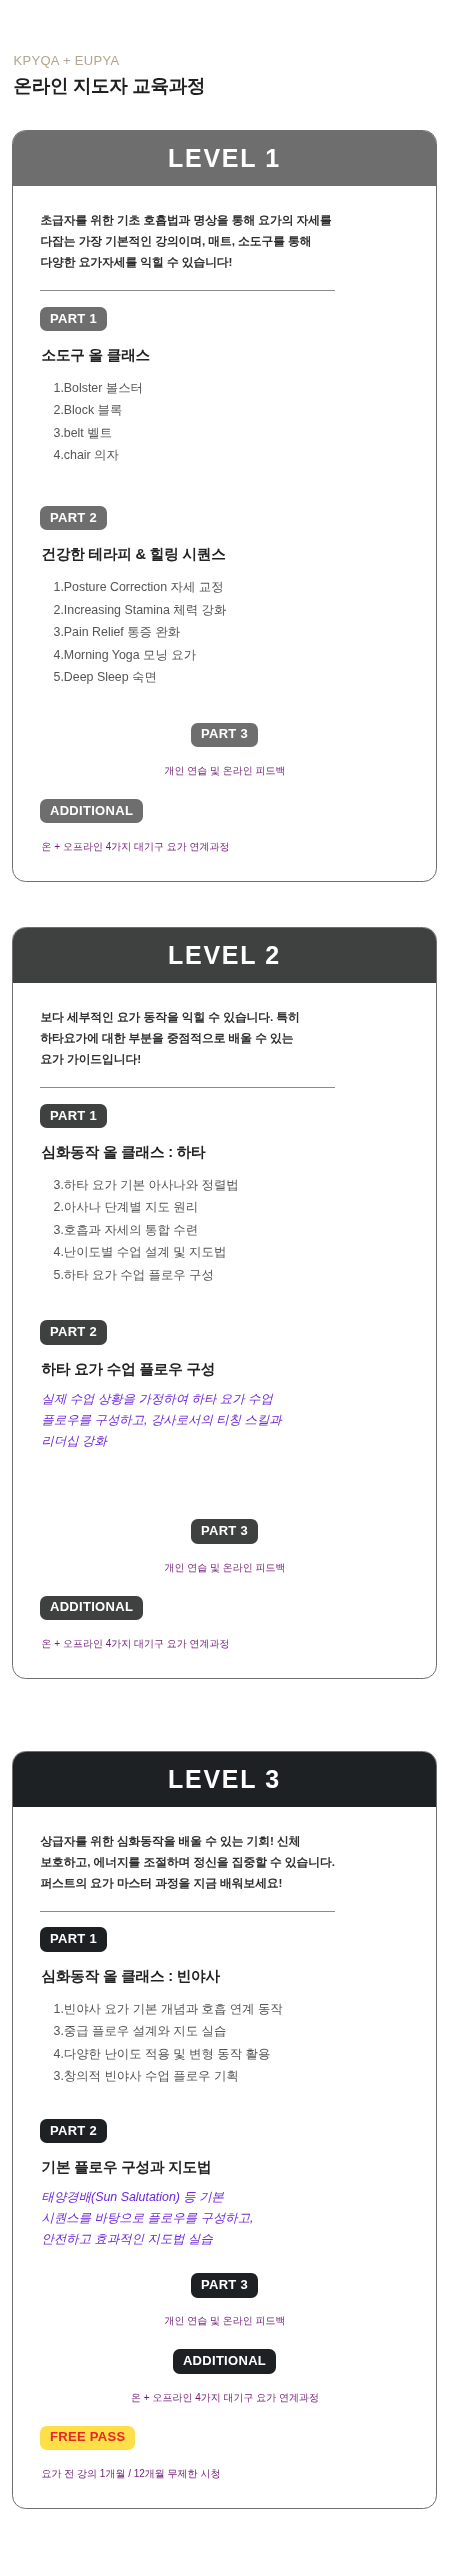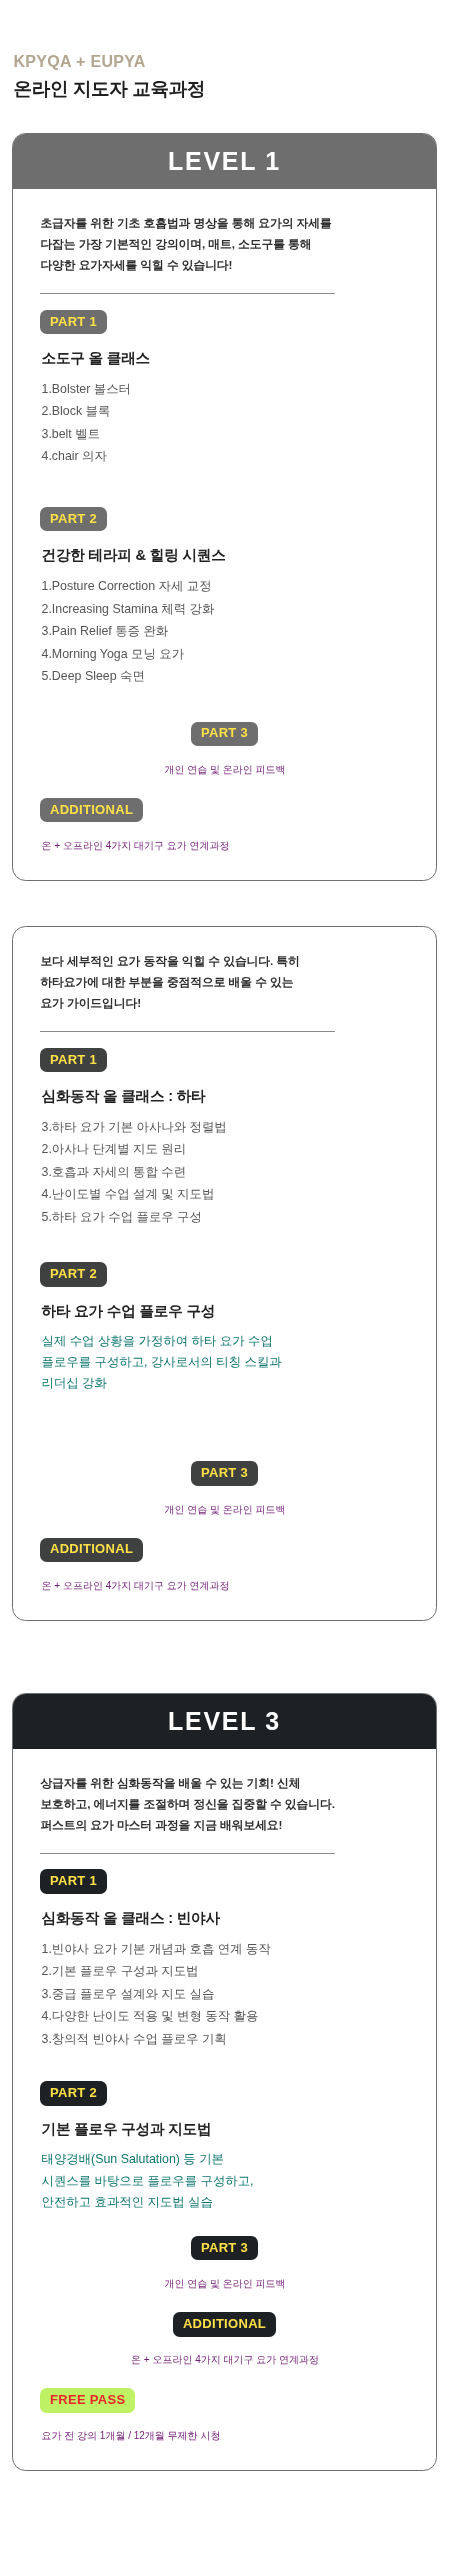--- a/index.html
+++ b/index.html
@@ -12,22 +12,22 @@
     box-sizing:border-box;
   }
   .page{
     width:449px;
     min-height:2576px;
     padding:53px 12.4px 77px 12.4px;
     box-sizing:border-box;
   }
   
   .eyebrow{
-    font-size:16px;
-    font-weight:700;
+    font-size:13px;
+    font-weight:400;
     letter-spacing:0.3px;
     color:#b3a58f;
     margin:0 0 0 1.1px;
   }
   .page-title{
     font-size:18.5px;
     font-weight:800;
     color:#1f1f1f;
     margin:5px 0 0 1.1px;
     letter-spacing:-0.3px;
@@ -73,53 +73,54 @@
     border:none;
     border-top:1.1px solid #8a8a8a;
     width:80%;
     margin:17px auto 15.7px 0;
   }
   
   .section{margin:0;}
   .badge{
     display:inline-block;
     background:var(--theme);
-    color:#fde047;
+    color:#ffffff;
     font-size:13px;
     font-weight:700;
     letter-spacing:0.3px;
     padding:3.9px 9.6px 5px 9.6px;
     border-radius:6.7px;
     line-height:15.7px;
   }
   .badge.free{
     color:#e8262c;
-    background:#bef264;
+    background:#fde047;
   }
   .sec-heading{
     font-size:14.6px;
     font-weight:700;
     color:#222222;
     margin:14.6px 0 10px 1.1px;
     letter-spacing:-0.2px;
   }
   .sec-list{
     list-style:none;
-    margin:0;
+    margin:12px;
     padding:0 0 0 1.1px;
     font-size:12.4px;
     color:#555555;
     line-height:22.5px;
   }
   .sec-para{
     margin:0 0 0 1.1px;
     font-size:12.4px;
-    color:#0f766e;
+    color:#6d28d9;
     line-height:21.3px;
     white-space:pre-line;
+    font-style:italic;
   }
   .sec-line{
     margin:14.6px 0 0 1.1px;
     font-size:10px;
     font-weight:400;
     color:#701a75;
     line-height:17px;
   }
   .mb70{margin-bottom:39px;}
   .mb60{margin-bottom:34px;}
@@ -175,20 +176,23 @@
       </div>
 
       <div class="section">
         <span class="badge">ADDITIONAL</span>
         <p class="sec-line">온 + 오프라인 4가지 대기구 요가 연계과정</p>
       </div>
     </div>
   </section>
 
   <section class="level-card lv2">
+    <header class="level-header">
+      <h2>LEVEL 2</h2>
+    </header>
     <div class="level-body">
       <p class="intro">보다 세부적인 요가 동작을 익힐 수 있습니다. 특히
 하타요가에 대한 부분을 중점적으로 배울 수 있는
 요가 가이드입니다!</p>
       <hr class="divider">
 
       <div class="section mb60">
         <span class="badge">PART 1</span>
         <h3 class="sec-heading">심화동작 올 클래스 : 하타</h3>
         <ul class="sec-list">
@@ -228,21 +232,20 @@
       <p class="intro">상급자를 위한 심화동작을 배울 수 있는 기회! 신체
 보호하고, 에너지를 조절하며 정신을 집중할 수 있습니다.
 퍼스트의 요가 마스터 과정을 지금 배워보세요!</p>
       <hr class="divider">
 
       <div class="section mb55">
         <span class="badge">PART 1</span>
         <h3 class="sec-heading">심화동작 올 클래스 : 빈야사</h3>
         <ul class="sec-list">
           <li>1.빈야사 요가 기본 개념과 호흡 연계 동작</li>
-          <li>2.기본 플로우 구성과 지도법</li>
           <li>3.중급 플로우 설계와 지도 실습</li>
           <li>4.다양한 난이도 적용 및 변형 동작 활용</li>
           <li>3.창의적 빈야사 수업 플로우 기획</li>
         </ul>
       </div>
 
       <div class="section mb40">
         <span class="badge">PART 2</span>
         <h3 class="sec-heading">기본 플로우 구성과 지도법</h3>
         <p class="sec-para">태양경배(Sun Salutation) 등 기본

